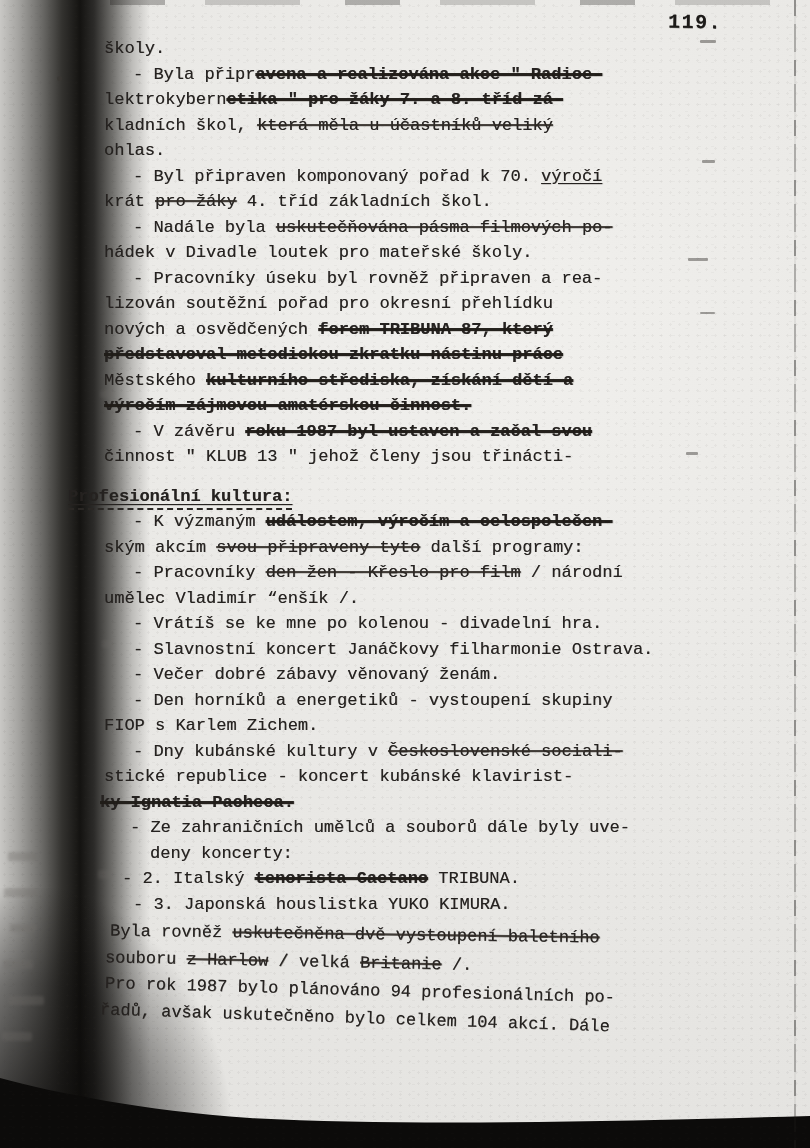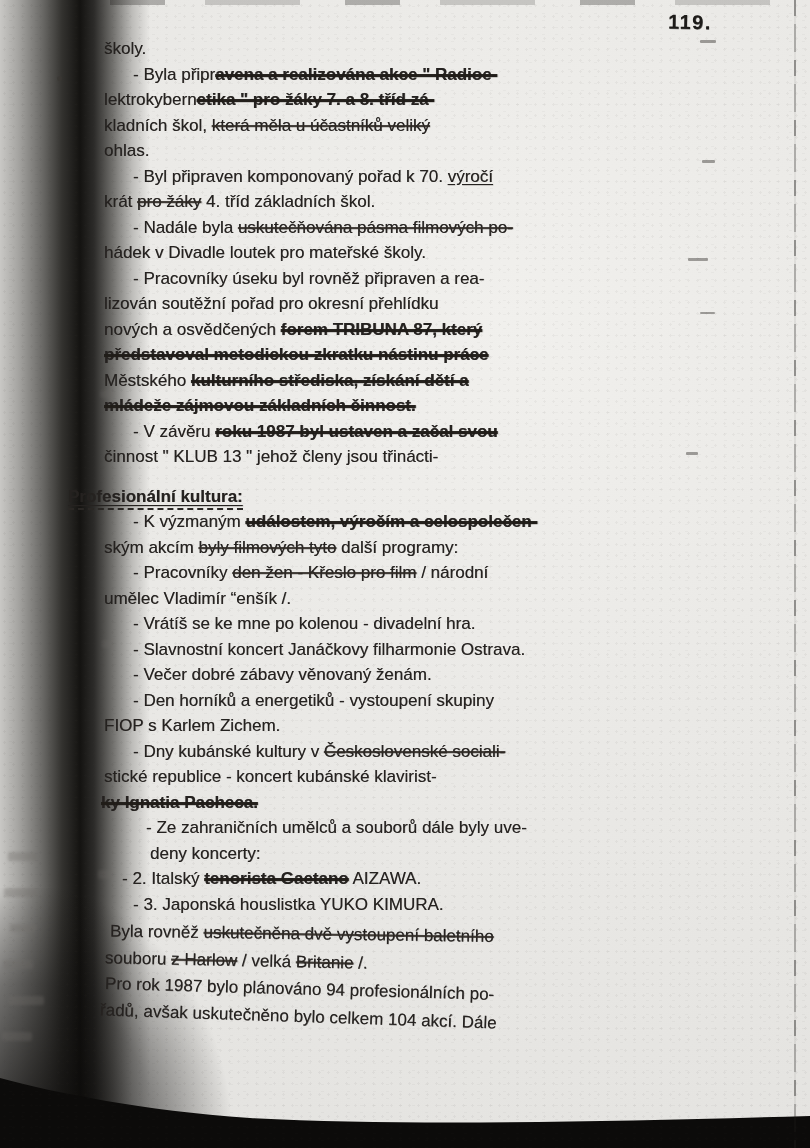--- a/index.html
+++ b/index.html
@@ -1,21 +1,21 @@
 <!DOCTYPE html>
 <html><head>
 <meta charset="utf-8">
 <style>
   html,body{margin:0;padding:0;background:#d8d7d4;}
   .page{
     position:relative;
     width:810px;height:1148px;
     overflow:hidden;
     background:radial-gradient(circle at 62% 28%, #f1f0ed 0%, #eae9e6 45%, #e3e2df 100%);
-    font-family:Liberation Sans, sans-serif;
+    font-family:Liberation Mono, monospace;
     color:#252220;
   }
   .noise{
     position:absolute;inset:0;pointer-events:none;
     background-image:radial-gradient(rgba(60,55,50,0.05) 1px, transparent 1.2px),
                      radial-gradient(rgba(60,55,50,0.04) 1px, transparent 1.2px);
     background-size:9px 11px,13px 7px;
     background-position:0 0,4px 3px;
   }
   .gutter{
@@ -109,38 +109,38 @@
       <div class="line cont"><span>ohlas.</span></div>
       <div class="line bullet"><span>- Byl připraven komponovaný pořad k 70. </span><span class="u">výročí</span></div>
       <div class="line cont"><span>krát </span><span class="sl">pro žáky</span><span> 4. tříd základních škol.</span></div>
       <div class="line bullet"><span>- Nadále byla </span><span class="sl">uskutečňována pásma filmových po-</span></div>
       <div class="line cont"><span>hádek v Divadle loutek pro mateřské školy.</span></div>
       <div class="line bullet"><span>- Pracovníky úseku byl rovněž připraven a rea-</span></div>
       <div class="line cont"><span>lizován soutěžní pořad pro okresní přehlídku</span></div>
       <div class="line cont"><span>nových a osvědčených </span><span class="sh">forem TRIBUNA 87, který</span></div>
       <div class="line cont"><span class="sh">představoval metodickou zkratku nástinu práce</span></div>
       <div class="line cont"><span>Městského </span><span class="sh">kulturního střediska, získání dětí a</span></div>
-      <div class="line cont"><span class="sh">mládeže zájmovou základních činnost.</span></div>
+      <div class="line cont"><span class="sh">výročím zájmovou amatérskou činnost.</span></div>
       <div class="line bullet"><span>- V závěru </span><span class="sh">roku 1987 byl ustaven a začal svou</span></div>
       <div class="line cont"><span>činnost " KLUB 13 " jehož členy jsou třinácti-</span></div>
       <div class="line heading" style="padding-left: 68px; margin-top: 14px;"><span>Profesionální kultura:</span></div>
       <div class="line bullet"><span>- K výzmaným </span><span class="sh">událostem, výročím a celospolečen-</span></div>
-      <div class="line cont"><span>ským akcím </span><span class="sl">byly filmových tyto</span><span> další programy:</span></div>
+      <div class="line cont"><span>ským akcím </span><span class="sl">svou připraveny tyto</span><span> další programy:</span></div>
       <div class="line bullet"><span>- Pracovníky </span><span class="sl">den žen - Křeslo pro film</span><span> / národní</span></div>
       <div class="line cont"><span>umělec Vladimír “enšík /.</span></div>
       <div class="line bullet"><span>- Vrátíš se ke mne po kolenou - divadelní hra.</span></div>
       <div class="line bullet"><span>- Slavnostní koncert Janáčkovy filharmonie Ostrava.</span></div>
       <div class="line bullet"><span>- Večer dobré zábavy věnovaný ženám.</span></div>
       <div class="line bullet"><span>- Den horníků a energetiků - vystoupení skupiny</span></div>
       <div class="line cont"><span>FIOP s Karlem Zichem.</span></div>
       <div class="line bullet"><span>- Dny kubánské kultury v </span><span class="sl">Československé sociali-</span></div>
       <div class="line cont"><span>stické republice - koncert kubánské klavirist-</span></div>
-      <div class="line flush" style="padding-left: 101px;"><span class="sh">ky Ignatia Pacheca.</span></div>
-      <div class="line bullet" style="padding-left: 130px; margin-left: 16px;"><span>- Ze zahraničních umělců a souborů dále byly uve-</span></div>
+      <div class="line flush" style="padding-left: 52px; margin-left: 48px;"><span class="sh">ky Ignatia Pacheca.</span></div>
+      <div class="line bullet" style="padding-left: 130px;"><span>- Ze zahraničních umělců a souborů dále byly uve-</span></div>
       <div class="line cont" style="padding-left: 150px;"><span>deny koncerty:</span></div>
-      <div class="line bullet" style="padding-left: 122px;"><span>- 2. Italský </span><span class="sh">tenorista Gaetano</span><span> AIZAWA.</span></div>
+      <div class="line bullet" style="padding-left: 122px;"><span>- 2. Italský </span><span class="sh">tenorista Gaetano</span><span> TRIBUNA.</span></div>
       <div class="line bullet" style=""><span>- 3. Japonská houslistka YUKO KIMURA.</span></div>
       <div class="line flush" style="padding-left: 110px; transform: rotate(0.8deg);"><span>Byla rovněž </span><span class="sl">uskutečněna dvě vystoupení baletního</span></div>
       <div class="line flush" style="padding-left: 105px; transform: rotate(1.2deg);"><span>souboru </span><span class="sl">z Harlow</span><span> / velká </span><span class="sl">Britanie</span><span> /.</span></div>
       <div class="line flush" style="padding-left: 105px; transform: rotate(1.6deg);"><span>Pro rok 1987 bylo plánováno 94 profesionálních po-</span></div>
       <div class="line flush" style="padding-left: 100px; transform: rotate(1.9deg);"><span>řadů, avšak uskutečněno bylo celkem 104 akcí. Dále</span></div>
     </div>
 </div>
 
 </body></html>

